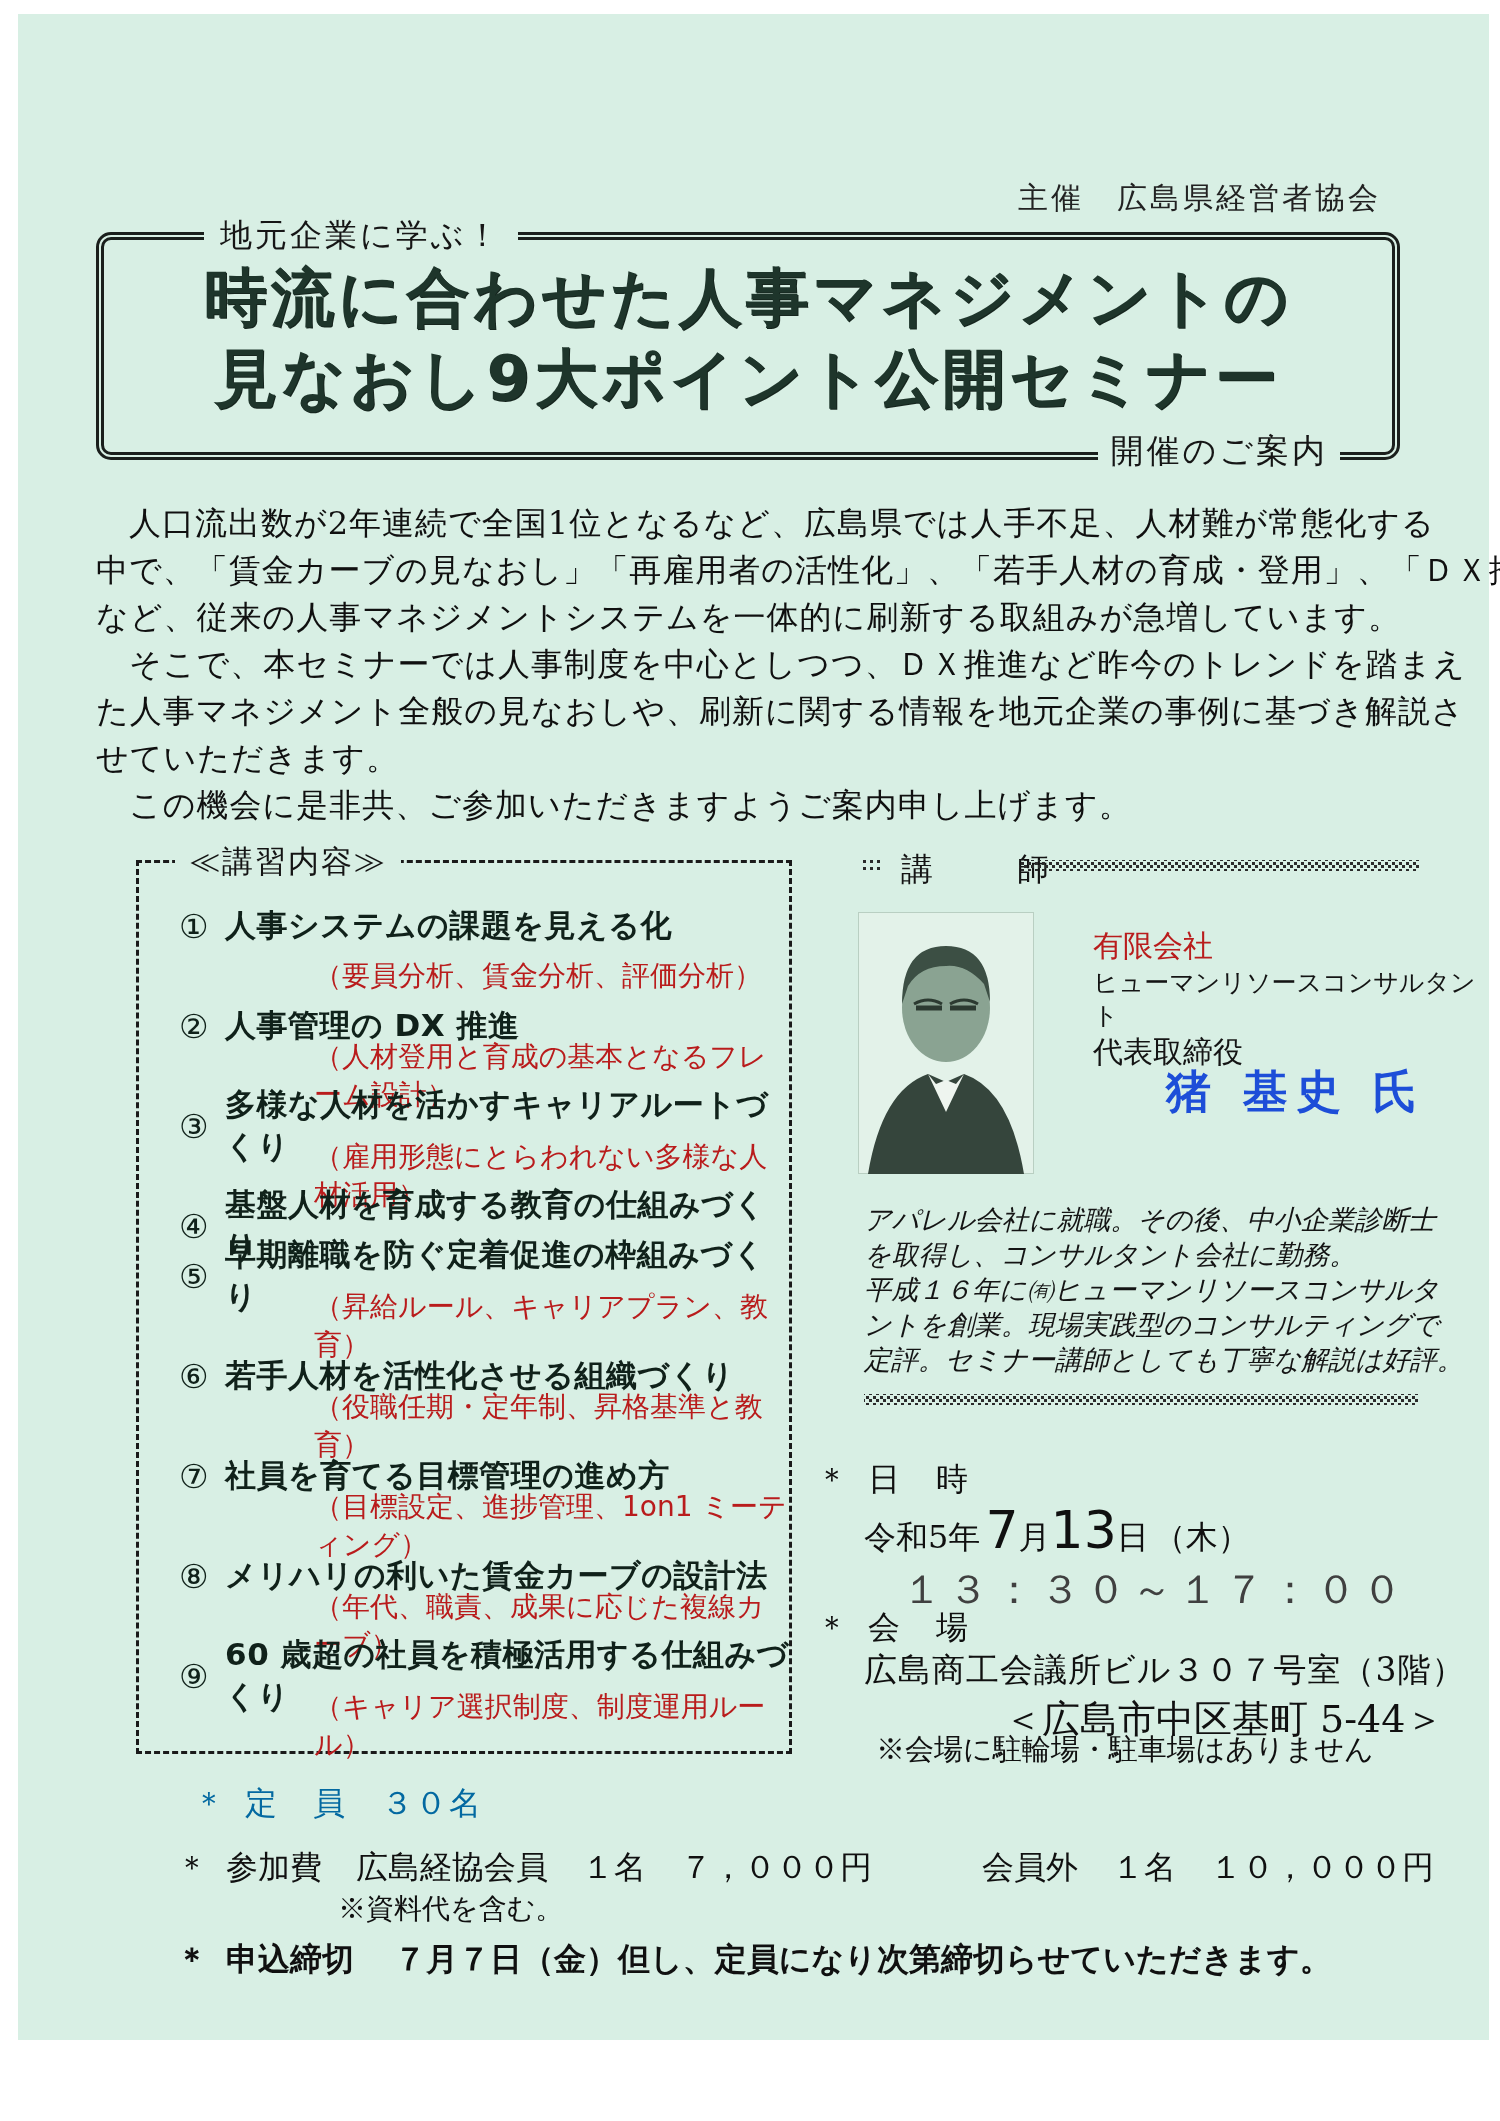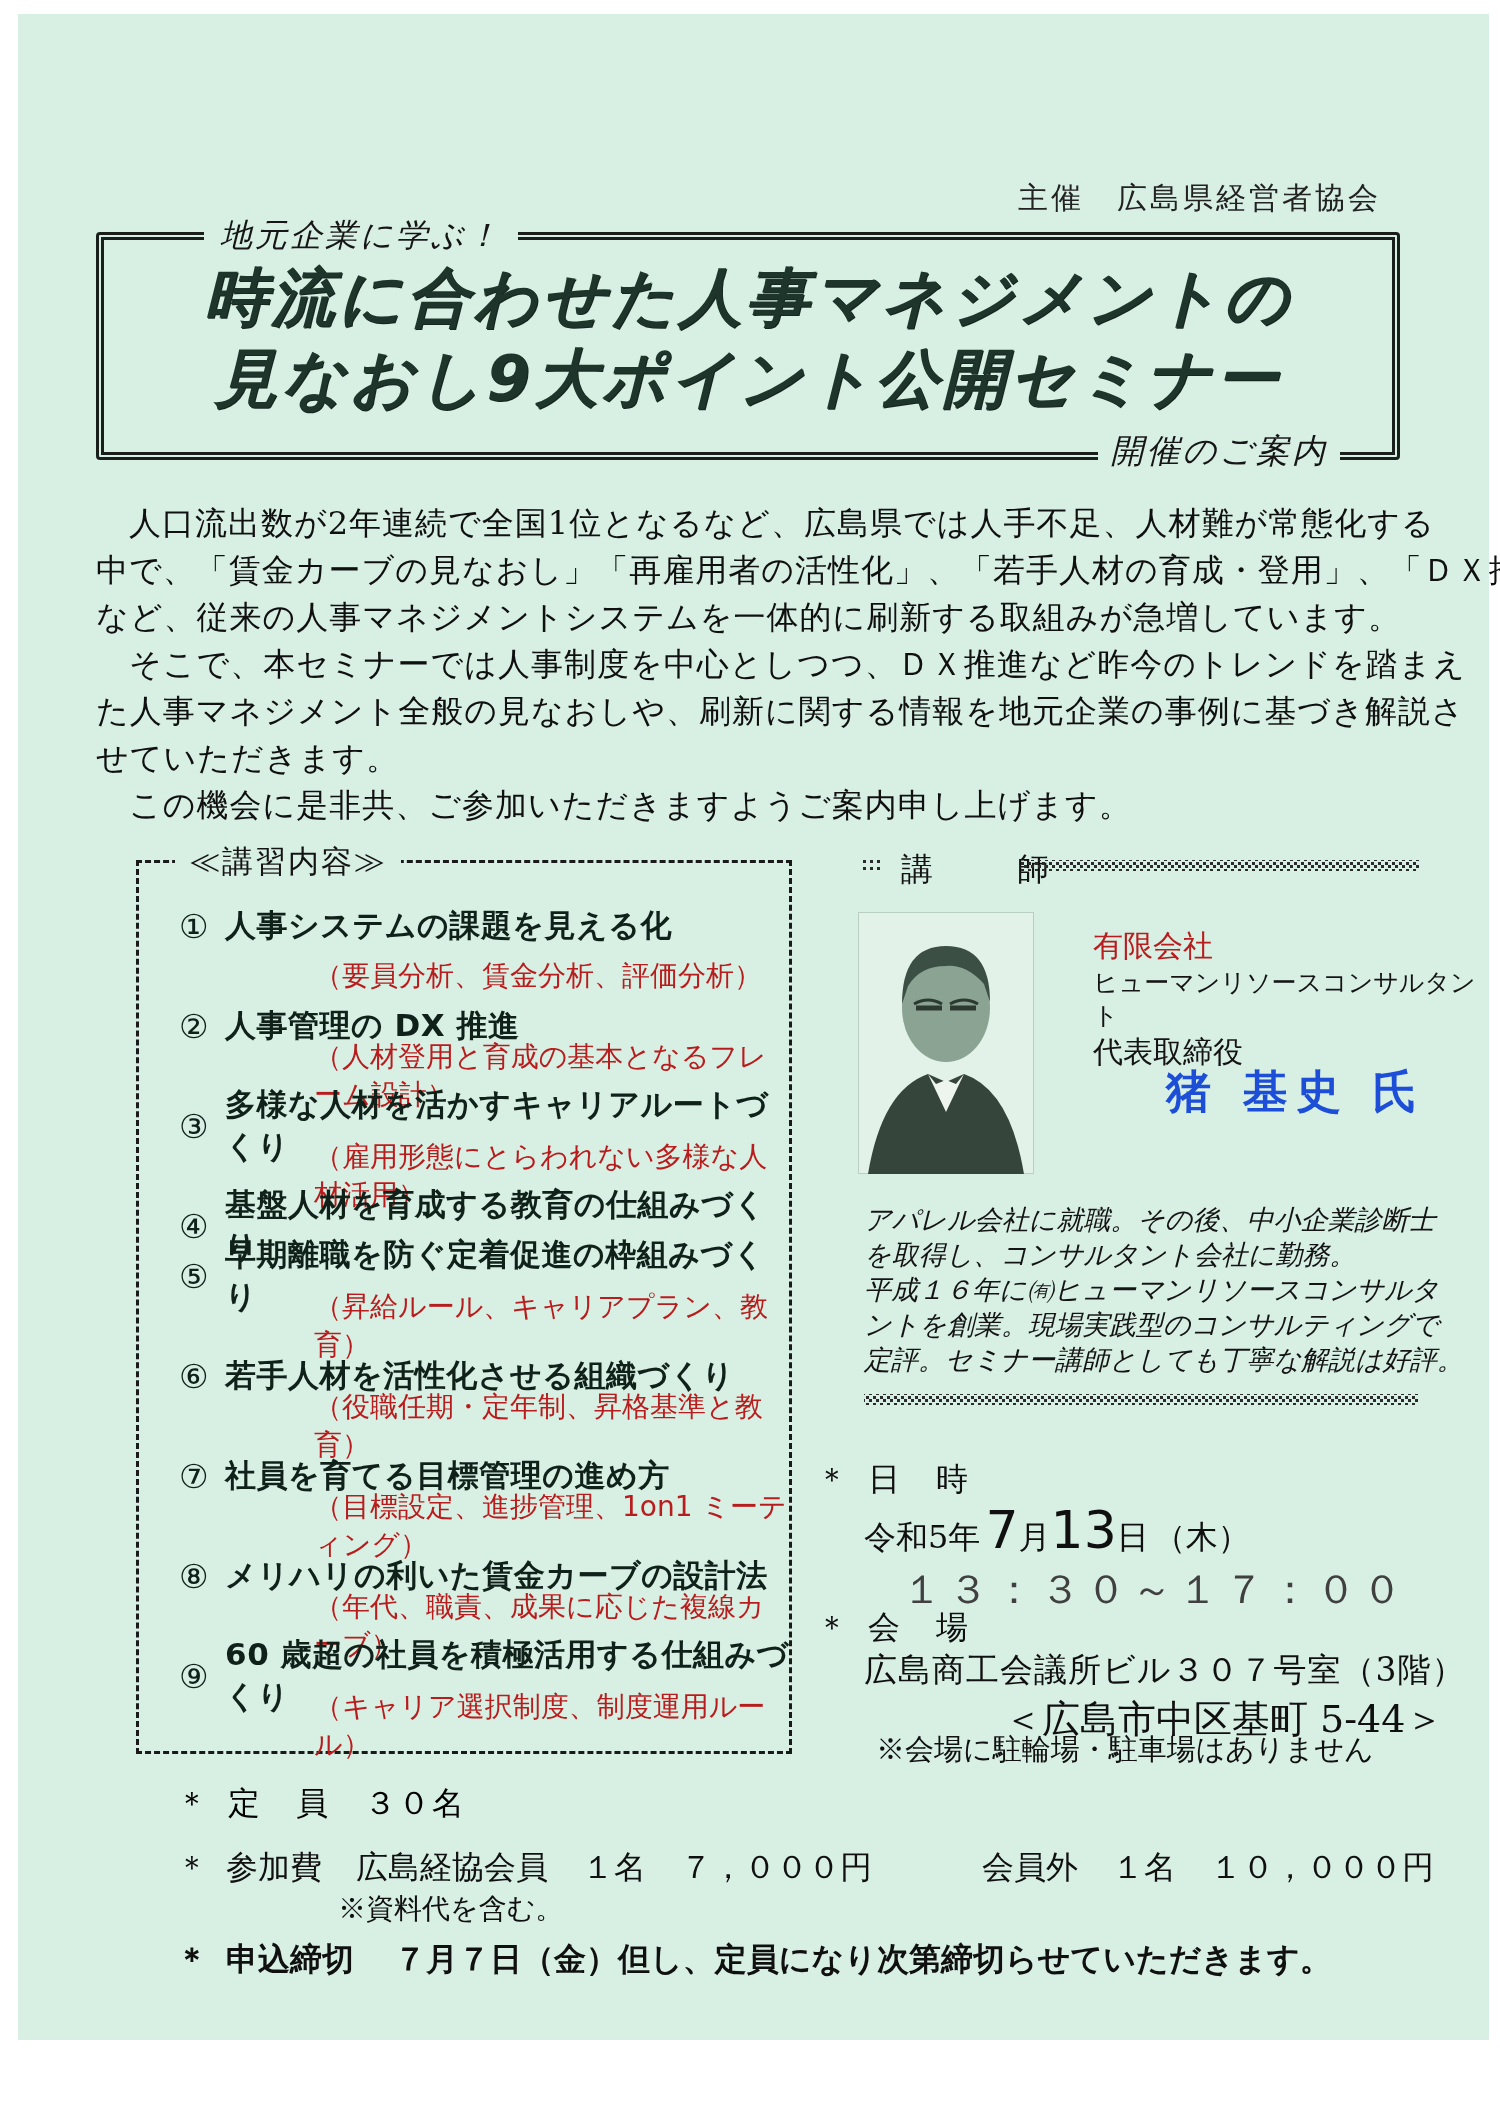--- a/index.html
+++ b/index.html
@@ -6,21 +6,21 @@
   body{background:#9a9a9a;}
   .page{position:relative;width:1500px;height:2121px;background:#ffffff;overflow:hidden;
         font-family:"DejaVu Serif", serif;color:#151515;}
   .paper{position:absolute;left:18px;top:14px;width:1471px;height:2026px;background:#d8efe4;}
 
   
   .organizer{position:absolute;top:164px;right:108px;font-size:30px;letter-spacing:3px;color:#222;}
 
   
   .title-box{position:absolute;left:78px;top:218px;width:1288px;height:212px;
-             border:8px double #1a1f1c;border-radius:4px;font-style:italic;}
+             border:8px double #1a1f1c;border-radius:15px;}
   .title-tab{position:absolute;left:100px;top:-26px;background:#d8efe4;padding:0 16px;
              font-size:32px;letter-spacing:3px;color:#161616;}
   .title-line{font-family:"DejaVu Sans", sans-serif;font-weight:900;color:#1e352b;
               text-align:center;letter-spacing:4px;line-height:1.0;
               text-shadow:1px 1px 0 #16251e;}
   .title-line1{margin-top:26px;font-size:63px;}
   .title-line2{margin-top:18px;font-size:63px;}
   .title-caption{position:absolute;right:52px;bottom:-22px;background:#d8efe4;padding:0 12px;
                  font-size:33px;letter-spacing:3px;color:#161616;}
 
@@ -75,21 +75,21 @@
   .dt-date .n{font-size:32px;}
   .dt-date .big{font-size:52px;font-family:"DejaVu Sans",sans-serif;font-weight:500;}
   .dt-date span{vertical-align:baseline;}
   .dt-time{position:absolute;left:884px;top:1548px;font-size:40px;letter-spacing:6px;color:#404040;}
   .venue-label{left:798px;top:1592px;}
   .venue1{position:absolute;left:846px;top:1634px;font-size:33px;letter-spacing:1px;color:#101010;}
   .venue2{position:absolute;left:986px;top:1680px;font-size:38px;color:#101010;}
   .venue-note{position:absolute;left:858px;top:1716px;font-size:29px;color:#101010;}
 
   
-  .cap-line{position:absolute;left:158px;top:1768px;font-size:32px;letter-spacing:2px;color:#000000;}
+  .cap-line{position:absolute;left:175px;top:1768px;font-size:32px;letter-spacing:2px;color:#0369a1;}
   .cap-line .gap{margin-left:34px;}
   .fee-line{position:absolute;left:158px;top:1832px;font-size:32px;color:#101010;white-space:nowrap;}
   .fee-line span{margin-right:34px;}
   .fee-line .wide{margin-right:110px;}
   .fee-note{position:absolute;left:320px;top:1876px;font-size:28px;color:#101010;}
   .deadline{position:absolute;left:158px;top:1924px;font-size:32px;color:#101010;white-space:nowrap;font-weight:bold;}
   .deadline .lbl{margin-right:40px;}
 </style>
 </head>
 <body>

